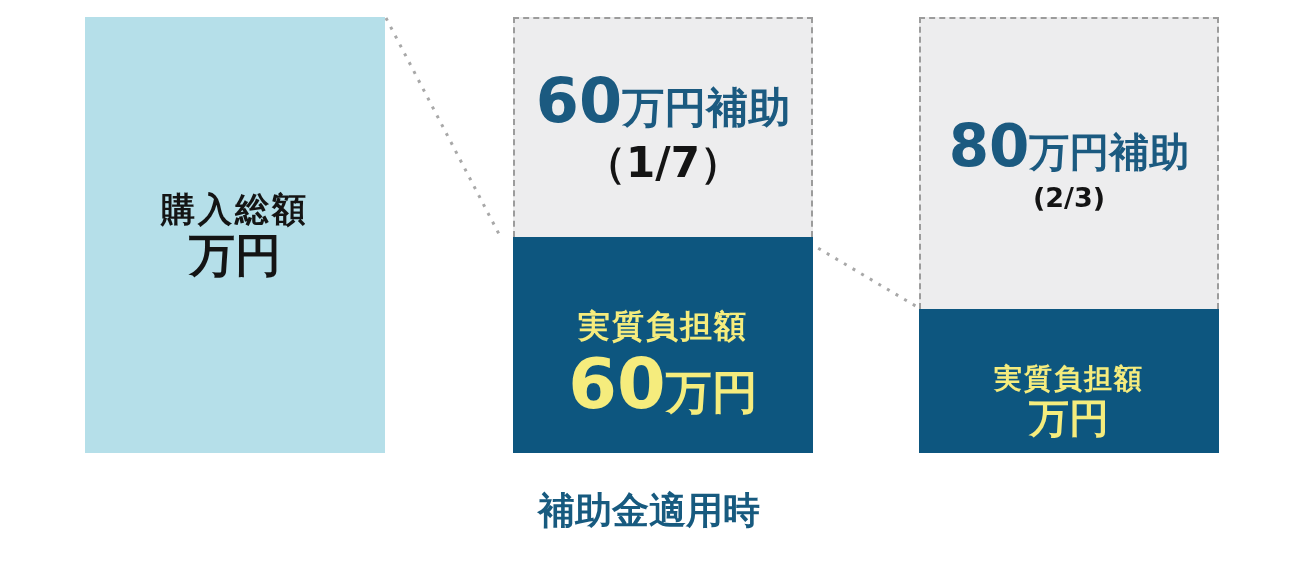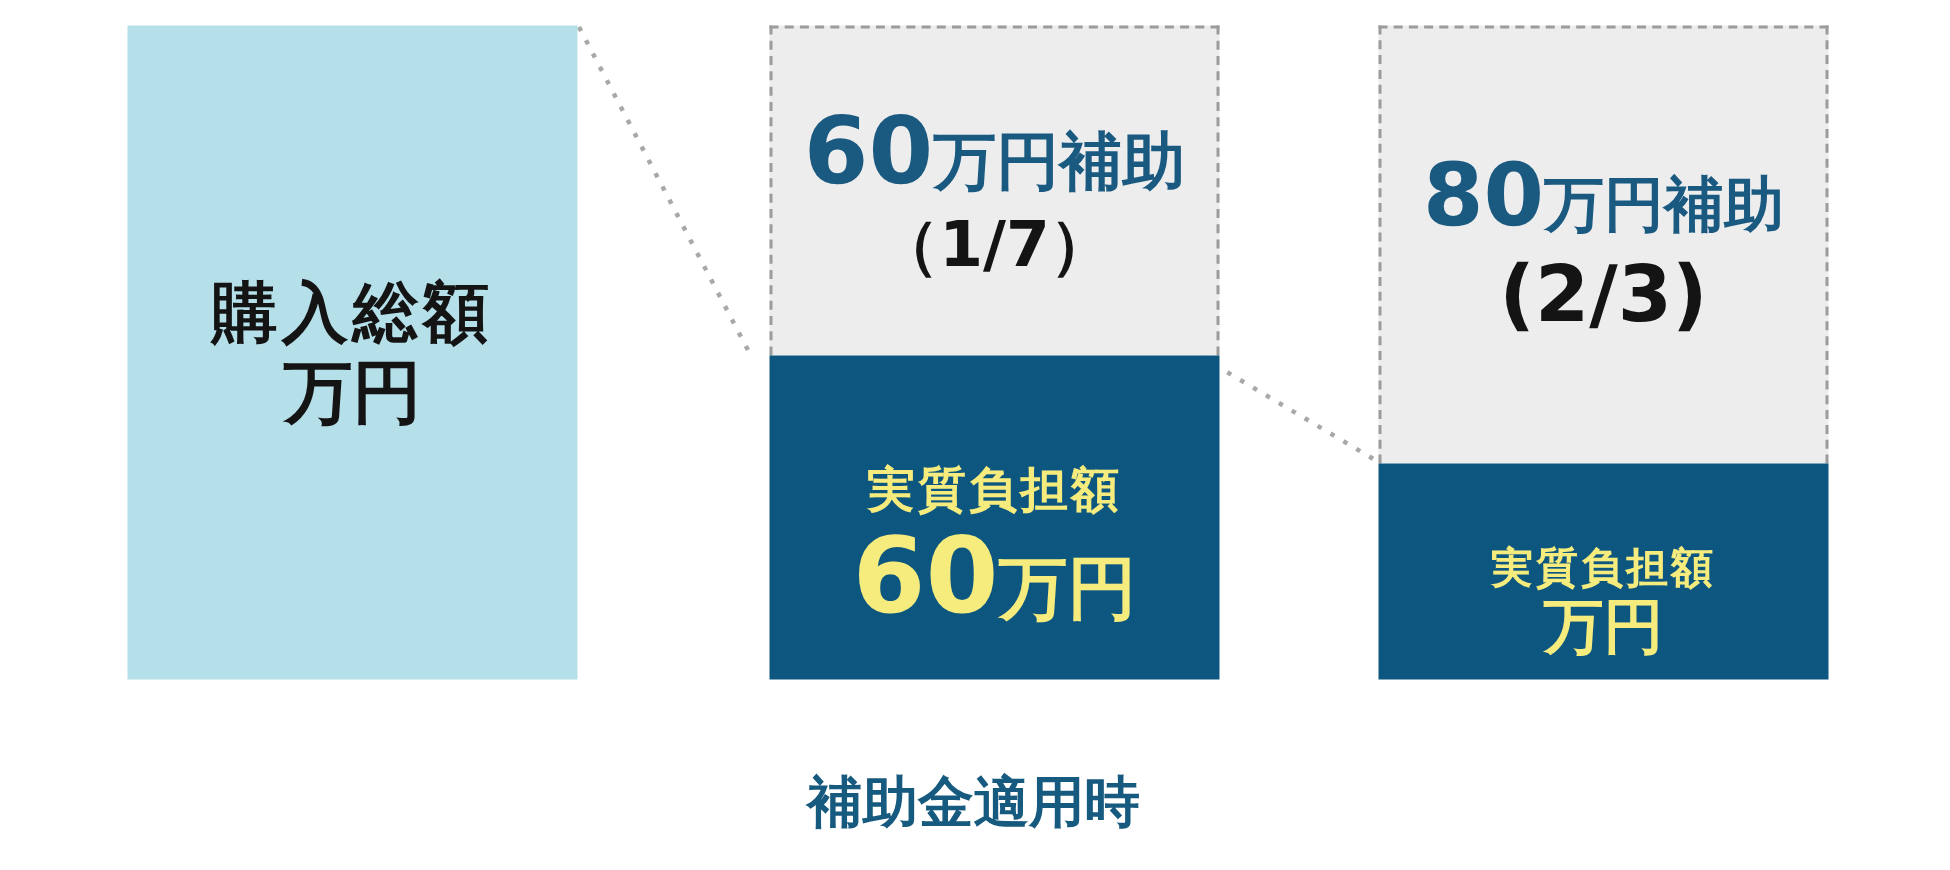--- a/index.html
+++ b/index.html
@@ -20,44 +20,44 @@
     justify-content:center; align-items:center;
   }
   .bar-case1 .section-subsidy { height:220px; }
   .bar-case2 .section-subsidy { height:292px; }
 
   .section-burden {
     background:#0d567f; flex:1; display:flex; flex-direction:column;
     justify-content:center; align-items:center;
   }
 
-  .total-label { font-size:44px; font-weight:700; color:#141414; letter-spacing:3px; line-height:1.2; }
+  .total-label { font-size:34px; font-weight:700; color:#141414; letter-spacing:3px; line-height:1.2; }
   .value-line { display:flex; align-items:baseline; font-weight:700; color:#141414; line-height:1.1; }
   .total-value-num  { font-size:72px; }
   .total-value-unit { font-size:46px; }
 
   .subsidy-line { display:flex; align-items:baseline; font-weight:700; color:#1b5a80; line-height:1.15; }
   .subsidy-num    { font-size:62px; }
   .subsidy-suffix { font-size:42px; }
   .subsidy-fraction { font-weight:700; color:#141414; font-size:42px; line-height:1.3; }
   .bar-case2 .subsidy-num { font-size:58px; }
   .bar-case2 .subsidy-suffix { font-size:40px; }
-  .bar-case2 .subsidy-fraction { font-size:52px; }
+  .bar-case2 .subsidy-fraction { font-size:27px; }
 
   .burden-label { color:#f5ec7d; font-weight:700; font-size:32px; letter-spacing:2px; line-height:1.2;margin-top:40px; }
   .burden-line { display:flex; align-items:baseline; font-weight:700; color:#f5ec7d; line-height:1.1; }
   .burden-num  { font-size:70px; }
   .burden-unit { font-size:46px; }
   .bar-case2 .burden-label { font-size:28px; }
   .bar-case2 .burden-num   { font-size:60px; }
   .bar-case2 .burden-unit  { font-size:40px; }
 
   .caption {
     position:absolute; top:489px; width:320px; text-align:center;
-    color:#175a7f; font-weight:700; font-size:37px; line-height:1.2; z-index:2;margin-top:24px;
+    color:#175a7f; font-weight:700; font-size:37px; line-height:1.2; z-index:2;
   }
   .caption-case1 { left:490px; }
   .caption-case2 { left:909px; }
   .caption-note { font-size:24px; vertical-align:12px; margin-left:2px; }
 </style>
 </head>
 <body>
 
 <div class="canvas">
 

